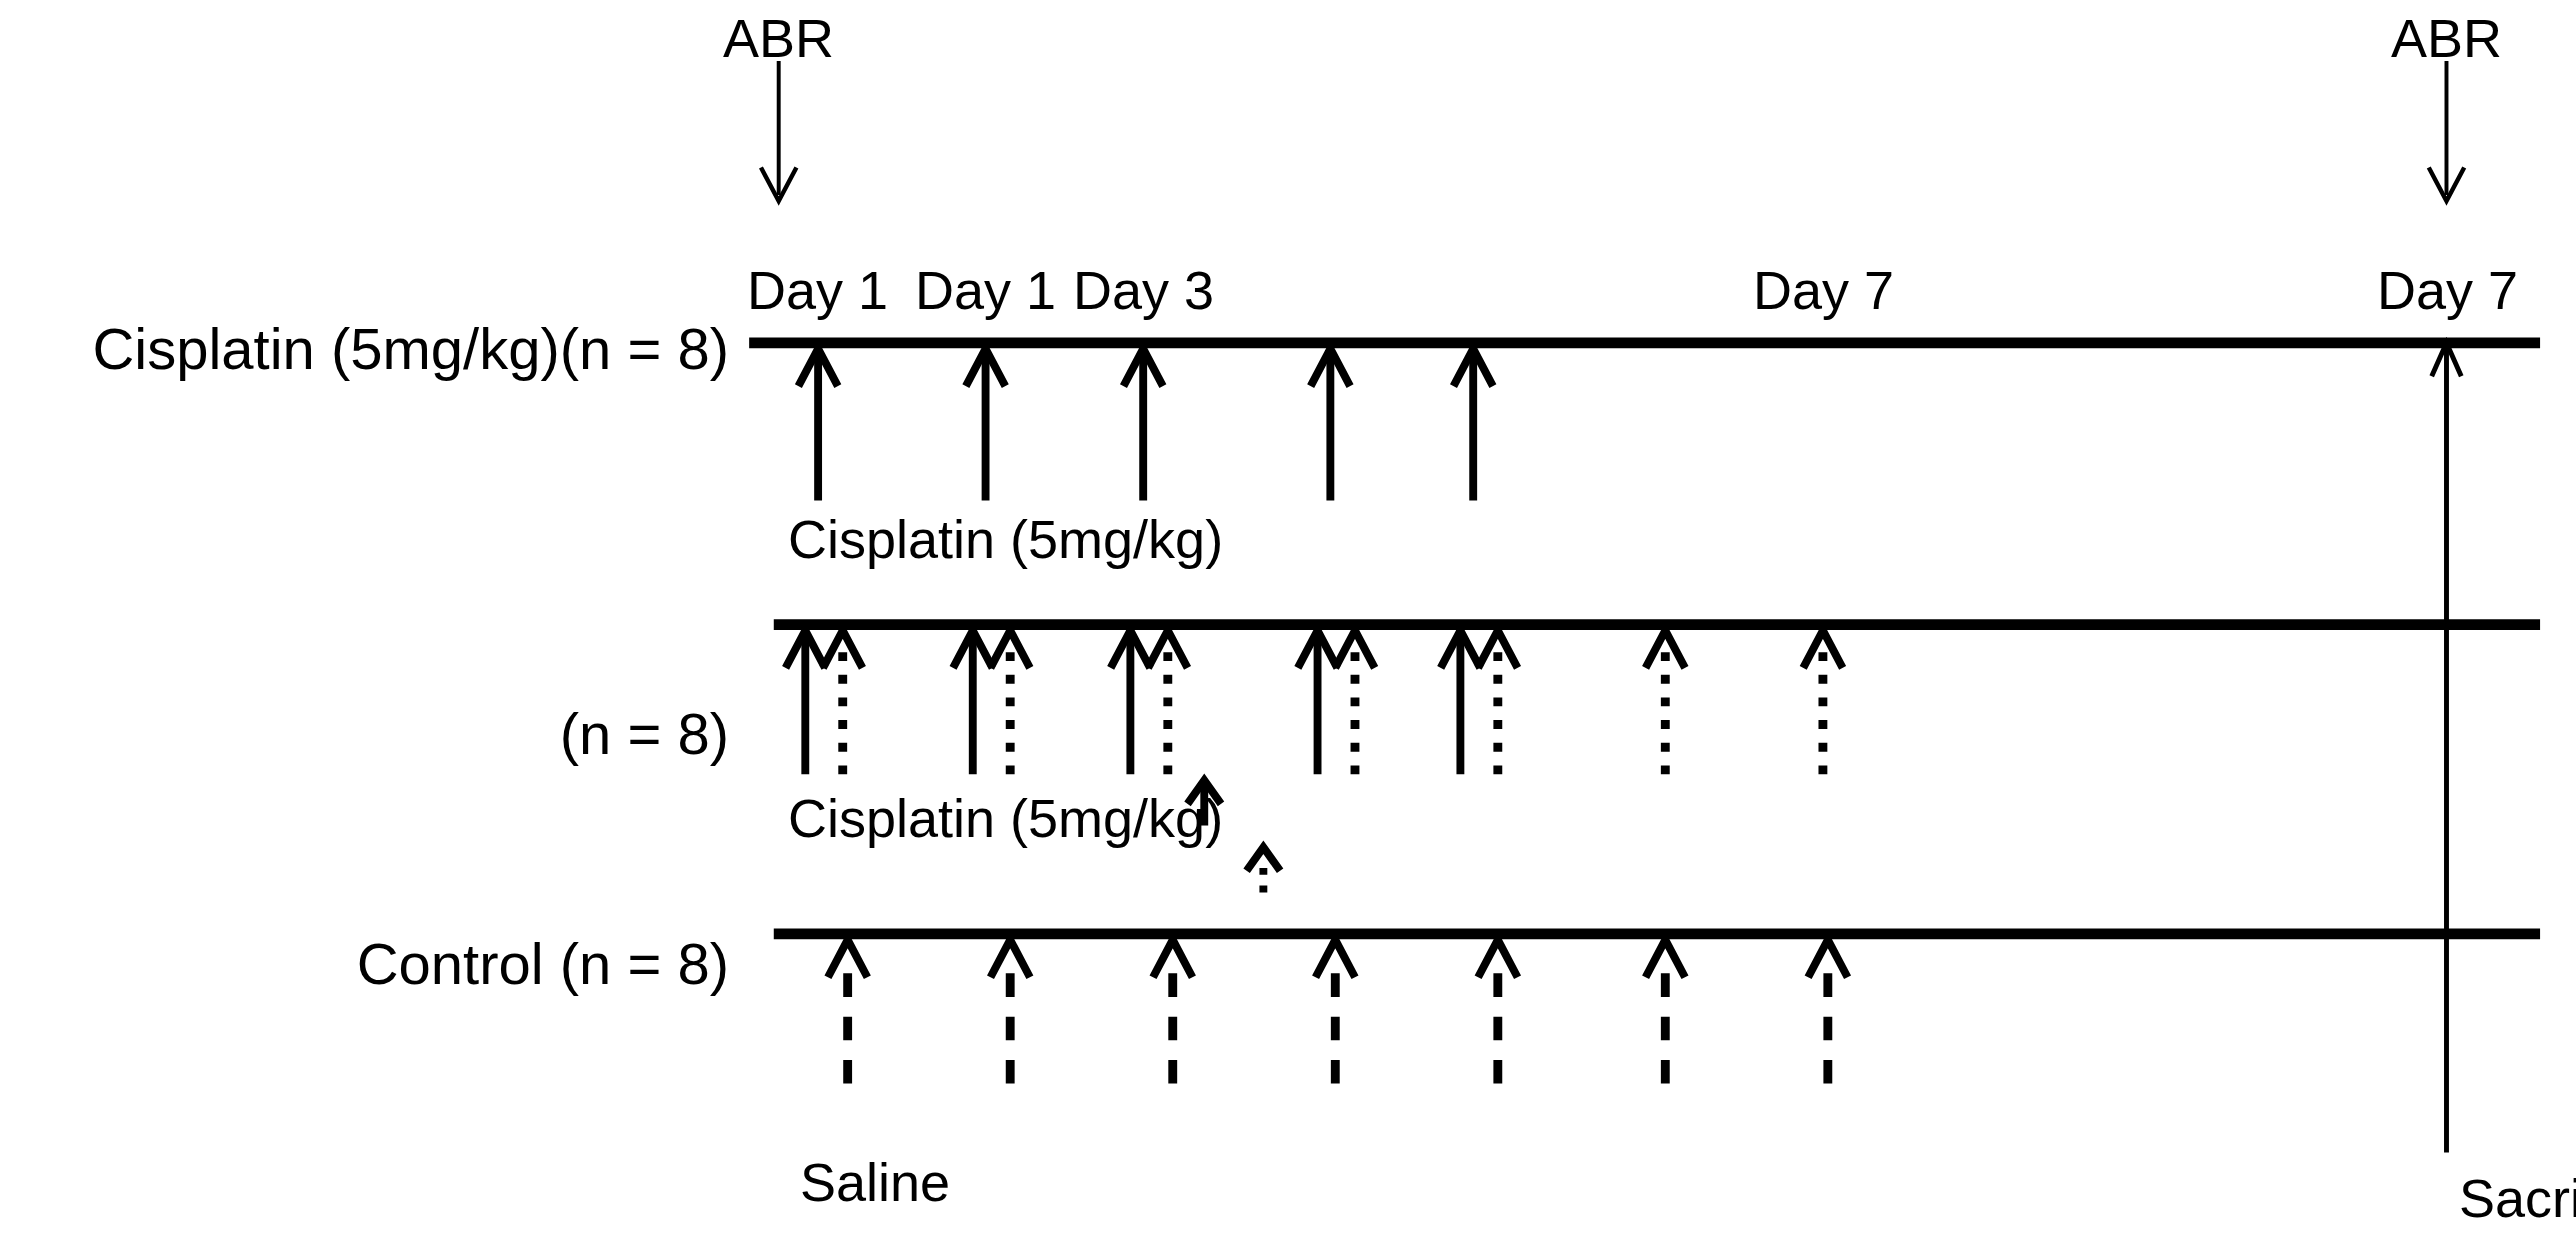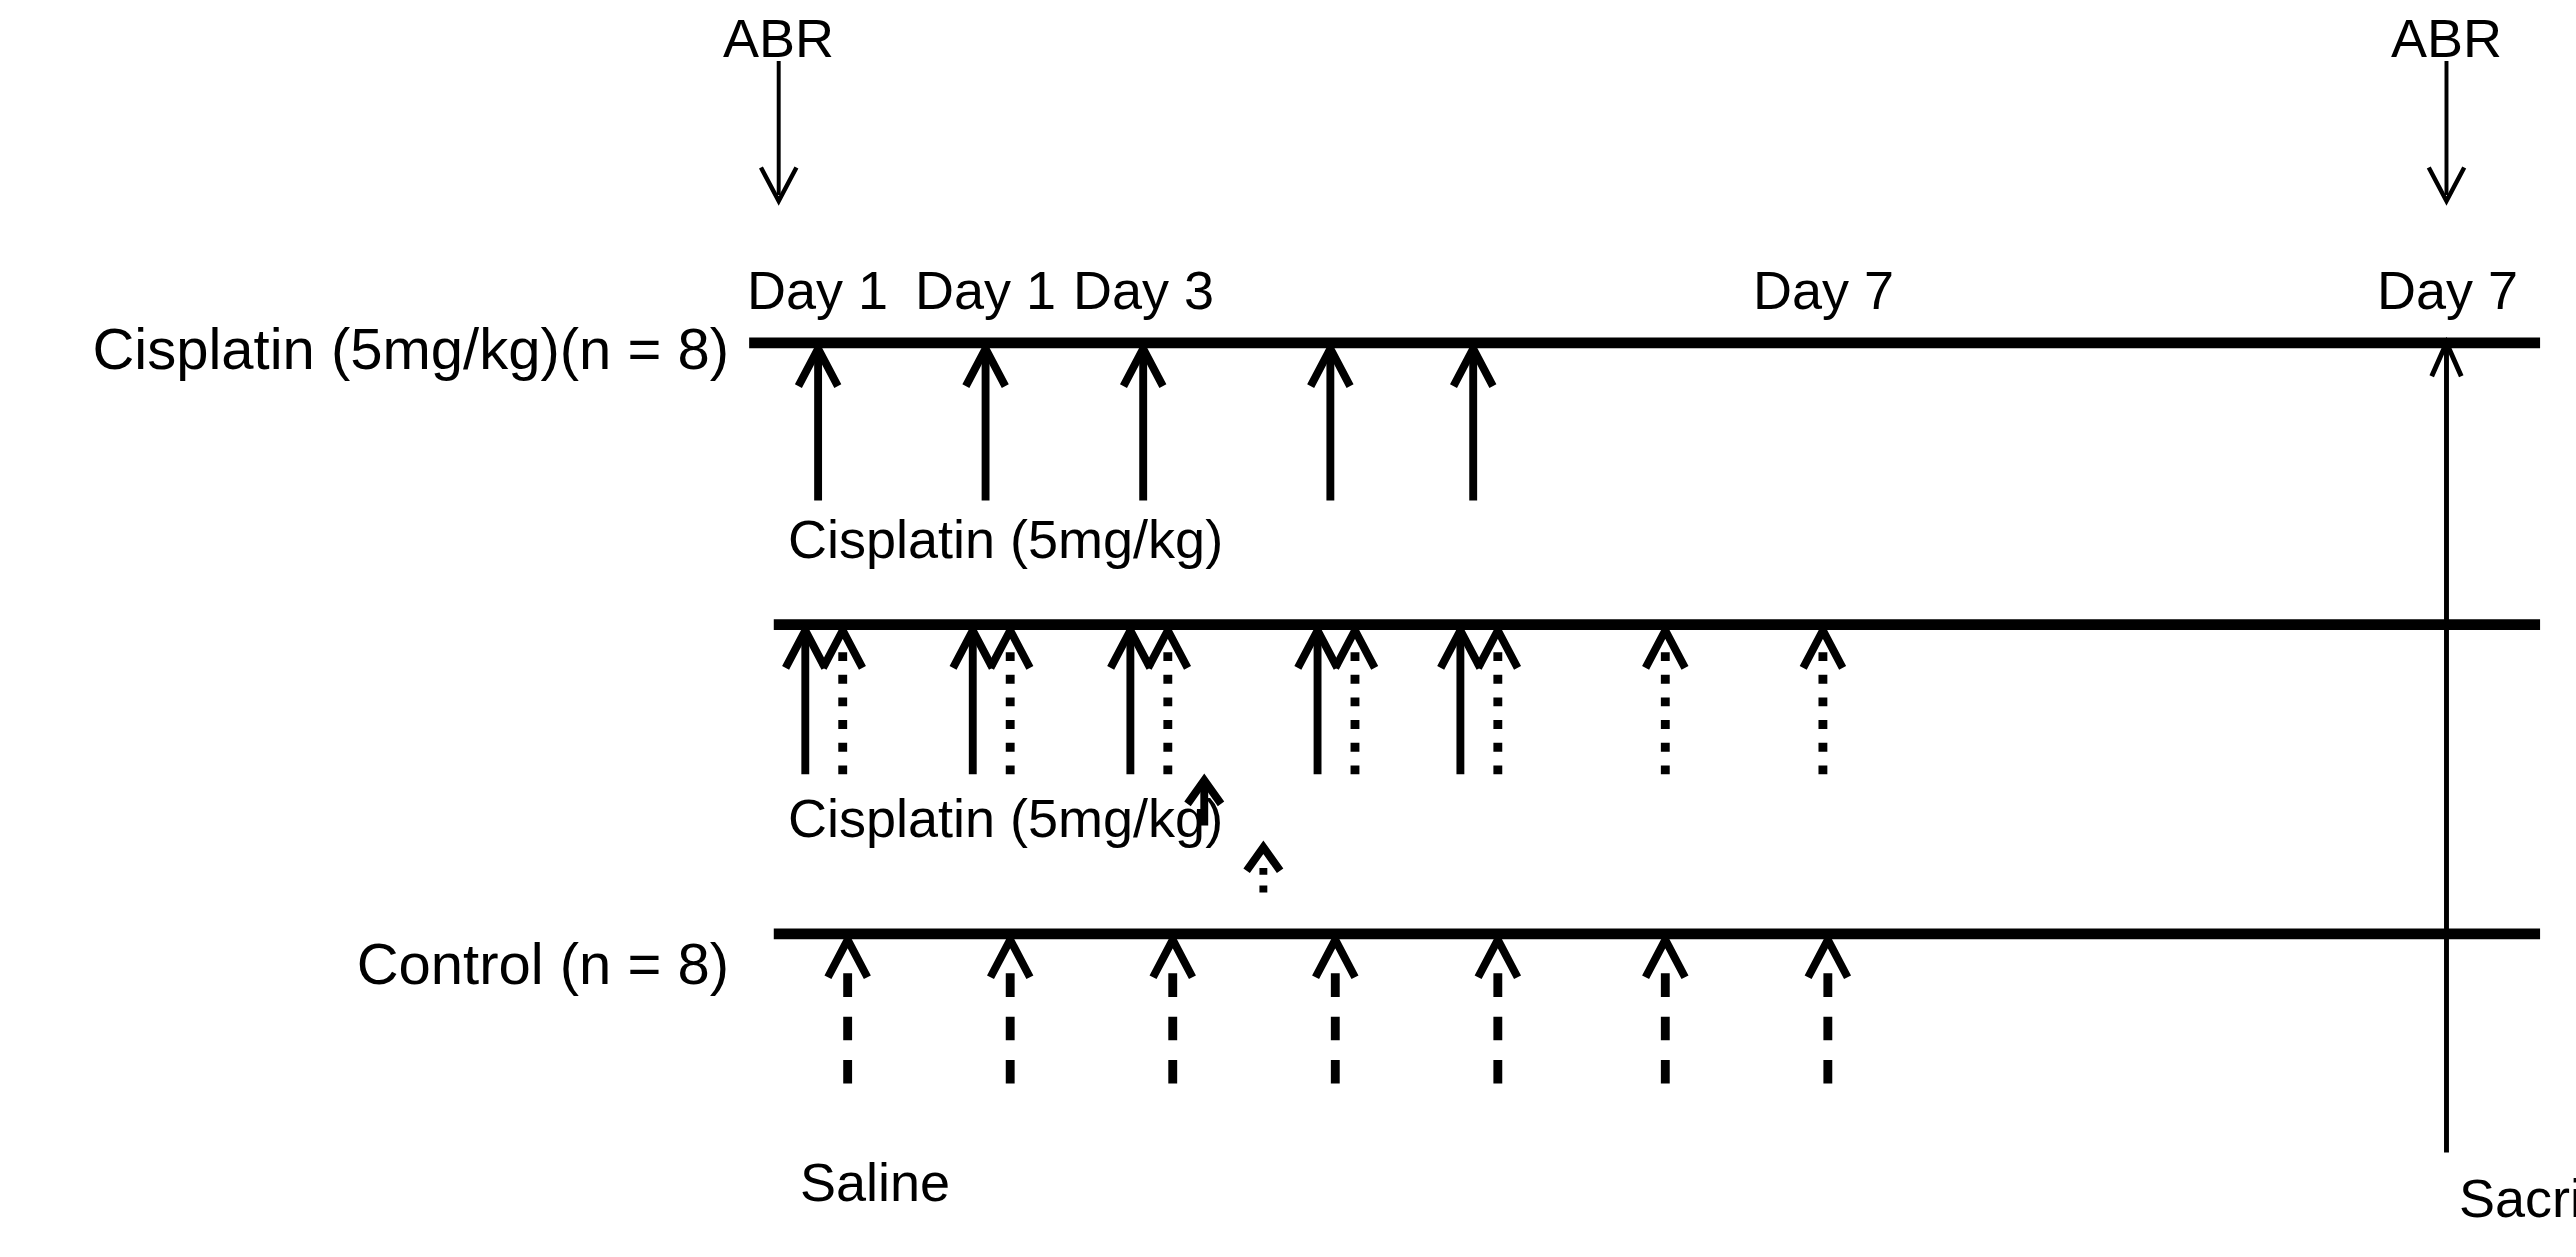--- a/index.html
+++ b/index.html
@@ -193,20 +193,21 @@
 
   <div class="lbl center" style="left:719px; top:260px; width:197px;">Day 1</div>
   <div class="lbl center" style="left:887px; top:260px; width:197px;">Day 1</div>
   <div class="lbl center" style="left:1045px; top:260px; width:197px;">Day 3</div>
   <div class="lbl center" style="left:1725px; top:260px; width:197px;">Day 7</div>
   <div class="lbl center" style="left:2339px; top:260px; width:217px;">Day 7</div>
 
   <div class="lbl right row-label" style="left:59px; top:317px; width:670px;">Cisplatin (5mg/kg)(n = 8)</div>
   <div class="lbl" style="left:788px; top:509px;">Cisplatin (5mg/kg)</div>
 
+  <div class="lbl right row-label" style="left:0px; top:702px; width:729px;">(n = 8)</div>
 
   <div class="lbl" style="left:788px; top:788px;">Cisplatin (5mg/kg)</div>
 
   <div class="lbl right row-label" style="left:138px; top:932px; width:591px;">Control (n = 8)</div>
   <div class="lbl" style="left:800px; top:1152px;">Saline</div>
 
   <div class="lbl" style="left:2459px; top:1168px;">Sacrifice</div>
 
 </div>
 

